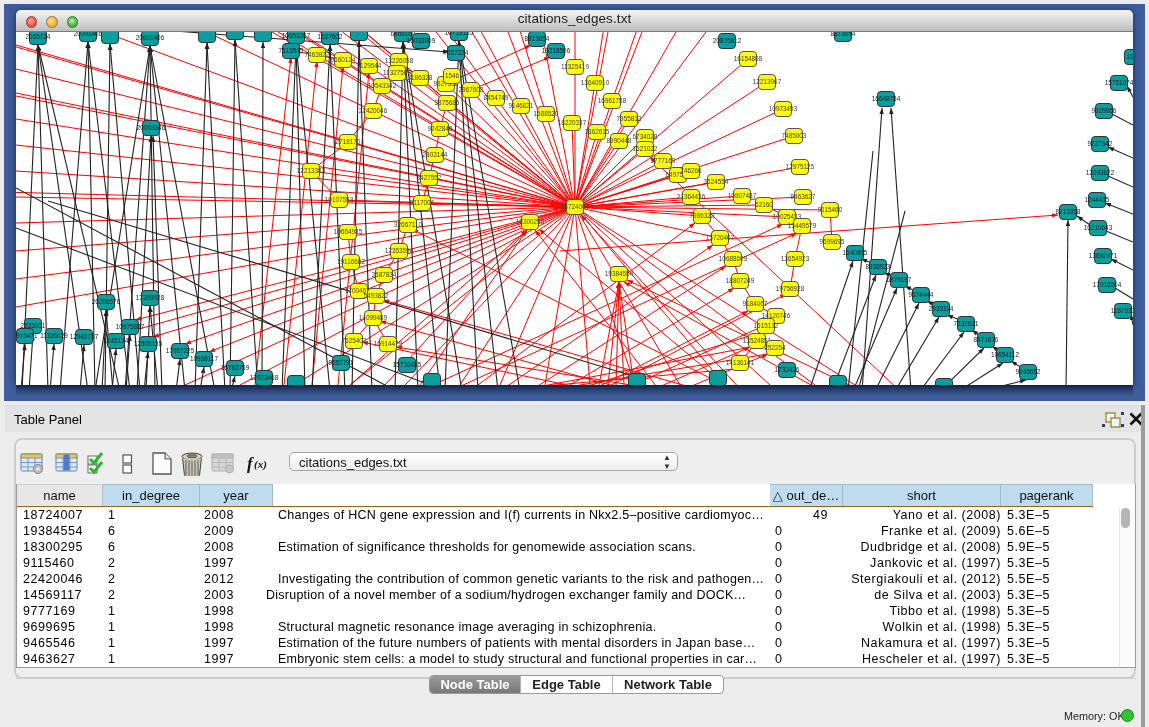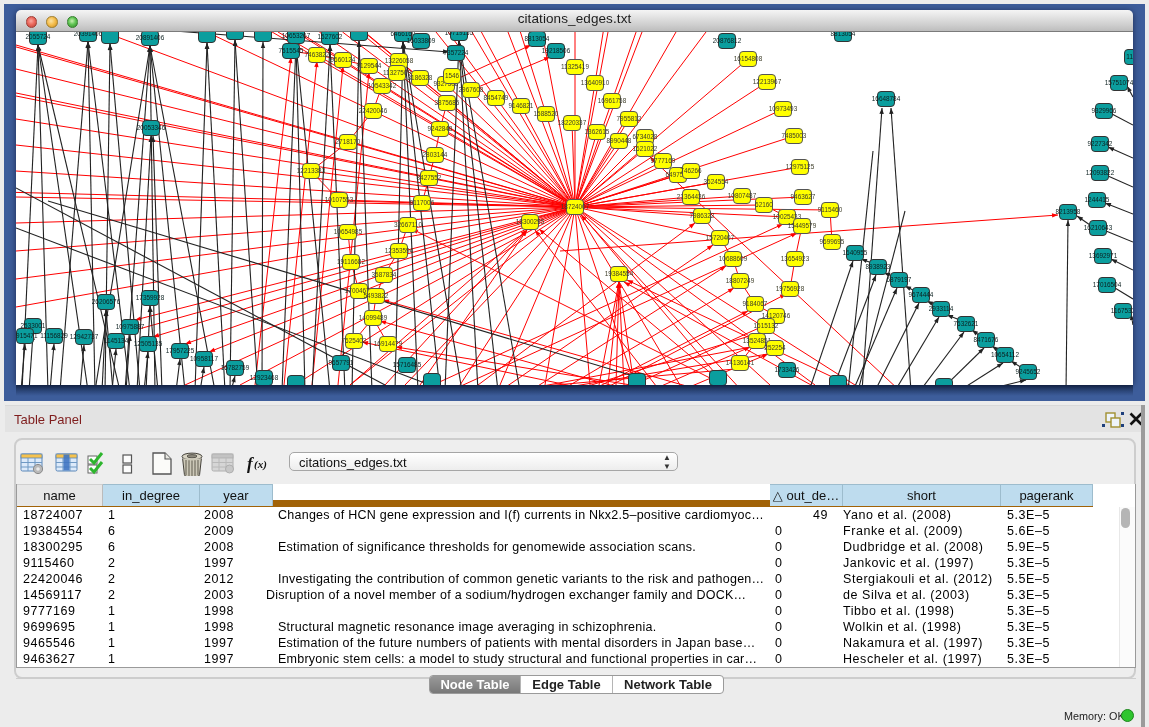--- a/index.html
+++ b/index.html
@@ -11,35 +11,35 @@
 #win { left:16px; top:10px; width:1117px; height:374px; border-radius:5px 5px 0 0;
   box-shadow:0 1px 6px rgba(0,0,20,0.55); }
 #titlebar { left:0; top:0; width:1117px; height:22px; border-radius:5px 5px 0 0;
   background:linear-gradient(#f5f5f5, #cfcfcf 70%, #bdbdbd); border-bottom:1px solid #7b7b7b; }
 #titlebar .tl { position:absolute; width:11.5px; height:11.5px; border-radius:50%; top:6px; }
 #title { width:100%; text-align:center; font-size:13.5px; color:#1c1c1c; top:1px; letter-spacing:0.1px; }
 #canvas { left:0; top:22px; width:1117px; height:353px; background:#fff; overflow:hidden; }
 
 #gap { left:0px; top:401px; width:1149px; height:326px; background:#ececec; }
 #tphead { left:5px; top:405px; width:1136px; height:27px; background:#e3e3e3; border-top:1px solid #d8d8d8; }
-#tphead .txt { left:9px; top:6px; font-size:13px; color:#7f1d1d; }
+#tphead .txt { left:9px; top:6px; font-size:13px; color:#000000; }
 #panel { left:14px; top:438px; width:1122px; height:241px; background:#eee;
   border:2px solid #cdcdcd; border-radius:8px; }
 #combo { left:289px; top:452px; width:389px; height:19px; border:1px solid #a6a6a6; border-radius:5px;
   background:linear-gradient(#ffffff,#ededed); font-size:13px; color:#111; }
 #combo .lbl { position:absolute; left:9px; top:2px; }
 #combo .arr { position:absolute; right:6px; top:0px; font-size:8px; color:#333; line-height:9px; }
 #table { left:16px; top:484px; width:1120px; height:184px; background:#fff; border:1px solid #9a9a9a; border-top:none; }
 .hcell { position:absolute; top:0; height:22px; background:#bedcee; border-right:1px solid #9dbccd;
   border-top:1px solid #9dbccd; font-size:13px; color:#111; text-align:center; line-height:22px; }
-#thead { left:17px; top:484px; width:1076px; height:23px; border-bottom:7px solid #a16207;padding-left:6px; }
+#thead { left:17px; top:484px; width:1076px; height:23px; border-bottom:1px solid #a16207;padding-left:6px; }
 .row { position:absolute; left:0; width:1149px; height:16px; font-size:12.5px; color:#000; }
 .row span { position:absolute; top:1px; white-space:nowrap; letter-spacing:0.55px; }
 .row span.ttl { max-width:490px; overflow:hidden; letter-spacing:0.25px; }
-.row span.ctr { text-align:left; }
+.row span.ctr { text-align:right; }
 #vscroll { left:1119px; top:507px; width:16px; height:160px; background:#fbfbfb; border-left:1px solid #e8e8e8; }
 #vthumb { left:1121px; top:508px; width:9px; height:20px; background:#b5b5b5; border-radius:5px; }
 
 #tabline { left:16px; top:678px; width:1120px; height:1px; background:#cdcdcd; }
 #tabs { left:429px; top:675px; width:295px; height:19px; border:1px solid #9a9a9a; border-radius:4px;
   background:#fff; font-size:13px; font-weight:bold; color:#222; }
 #tabs .seg { position:absolute; top:0; height:17px; line-height:17px; text-align:center; }
 #seg1 { left:0; width:90px; background:linear-gradient(#9a9a9a,#787878); color:#fff; border-radius:3px 0 0 3px; }
 #seg2 { left:90px; width:92px; border-left:1px solid #b5b5b5; }
 #seg3 { left:182px; width:111px; border-left:1px solid #b5b5b5; }

